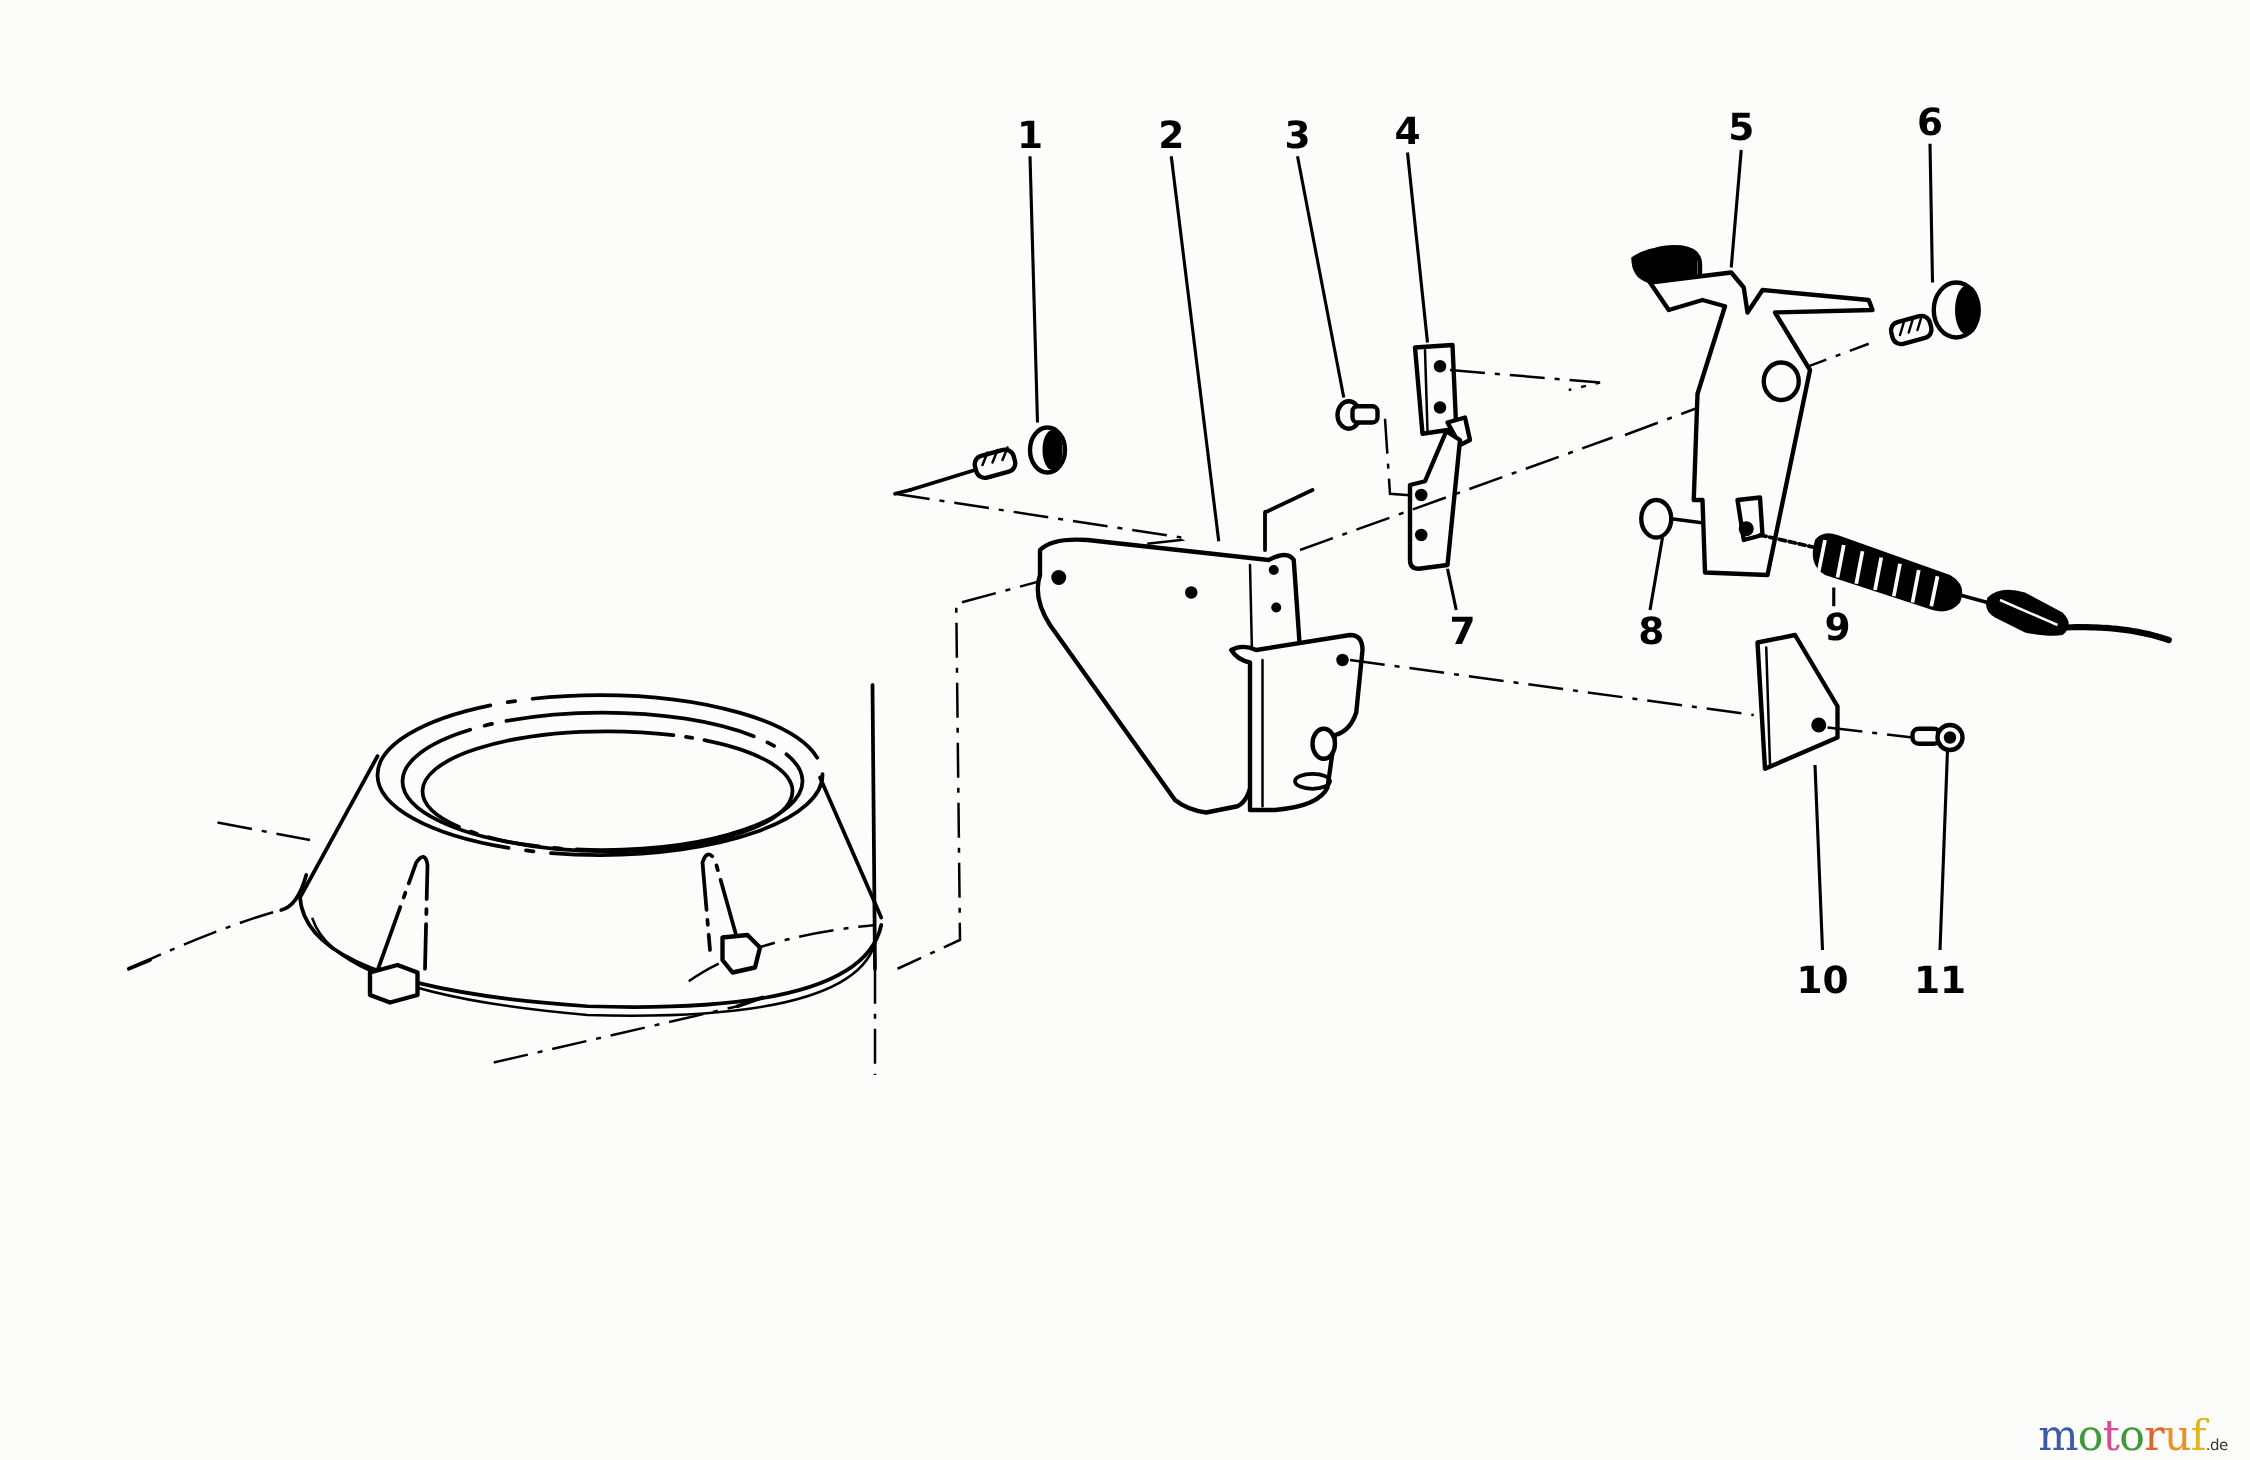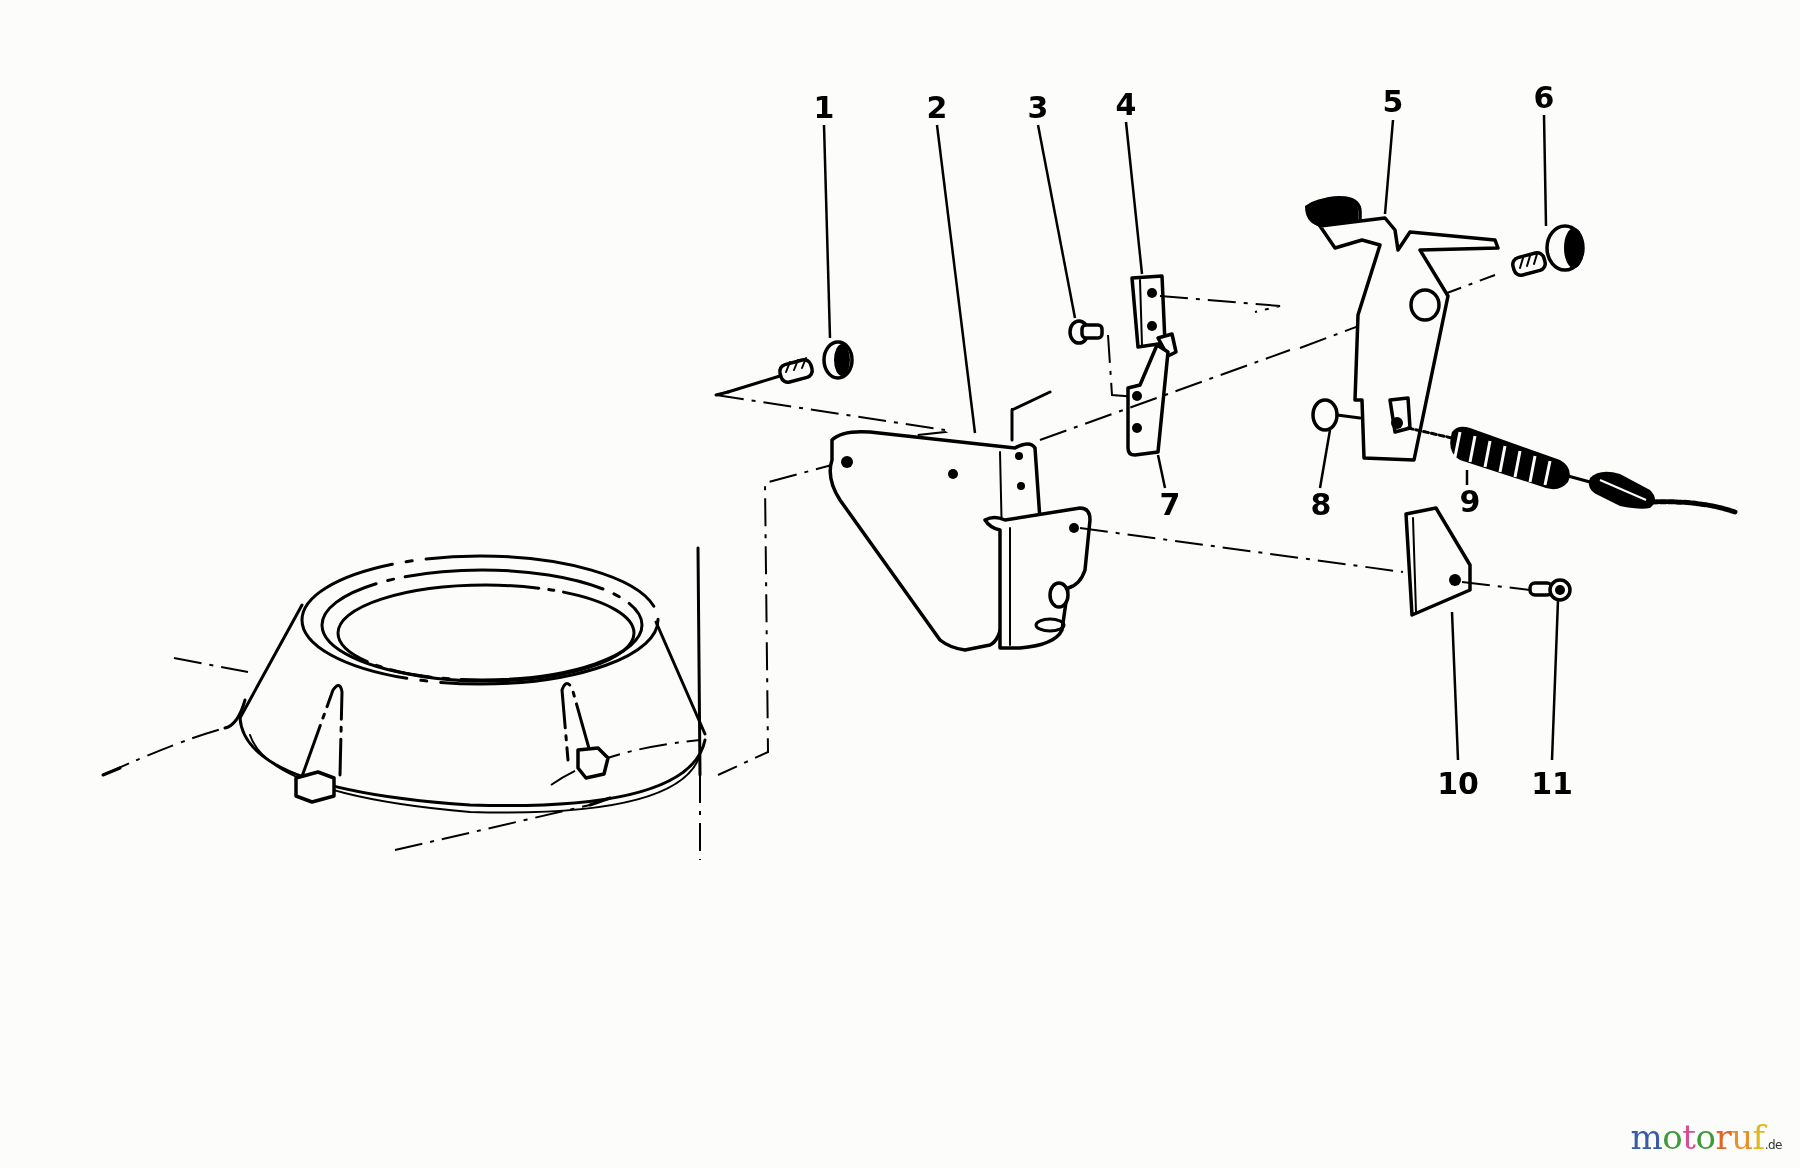--- a/index.html
+++ b/index.html
@@ -6,21 +6,21 @@
   body { width: 1800px; height: 1168px; position: relative; overflow: hidden;
          font-family: "Liberation Sans", sans-serif; }
   #diagram { position: absolute; left: 0; top: 0; width: 1800px; height: 1168px; }
   .ln { fill: none; stroke: #000; stroke-width: 3; stroke-linecap: round; stroke-linejoin: round; }
   .thin { fill: none; stroke: #000; stroke-width: 2; stroke-linecap: round; }
   .cl { fill: none; stroke: #000; stroke-width: 2; stroke-dasharray: 28 8 4 8; }
   .part { fill: #fcfdfb; stroke: #000; stroke-width: 3.5; stroke-linejoin: round; }
   .blk { fill: #000; }
   .callout-num { font-family: "DejaVu Sans", sans-serif; font-weight: bold; font-size: 30px; fill: #000; text-anchor: middle; }
   .leader { stroke: #000; stroke-width: 2.5; }
-  #logo { position: absolute; right: 18px; bottom: 14px; font-family: "DejaVu Serif", serif;
+  #logo { position: absolute; right: 18px; bottom: 2px; font-family: "DejaVu Serif", serif;
           font-size: 34px; letter-spacing: -0.5px; line-height: 1; text-align: right; }
   #logo .tld { font-family: "DejaVu Sans", sans-serif; font-size: 12px; color: #333; }
 </style>
 </head>
 <body>
 
 <svg id="diagram" viewBox="0 0 1800 1168" xmlns="http://www.w3.org/2000/svg">
 
   <g>
 

